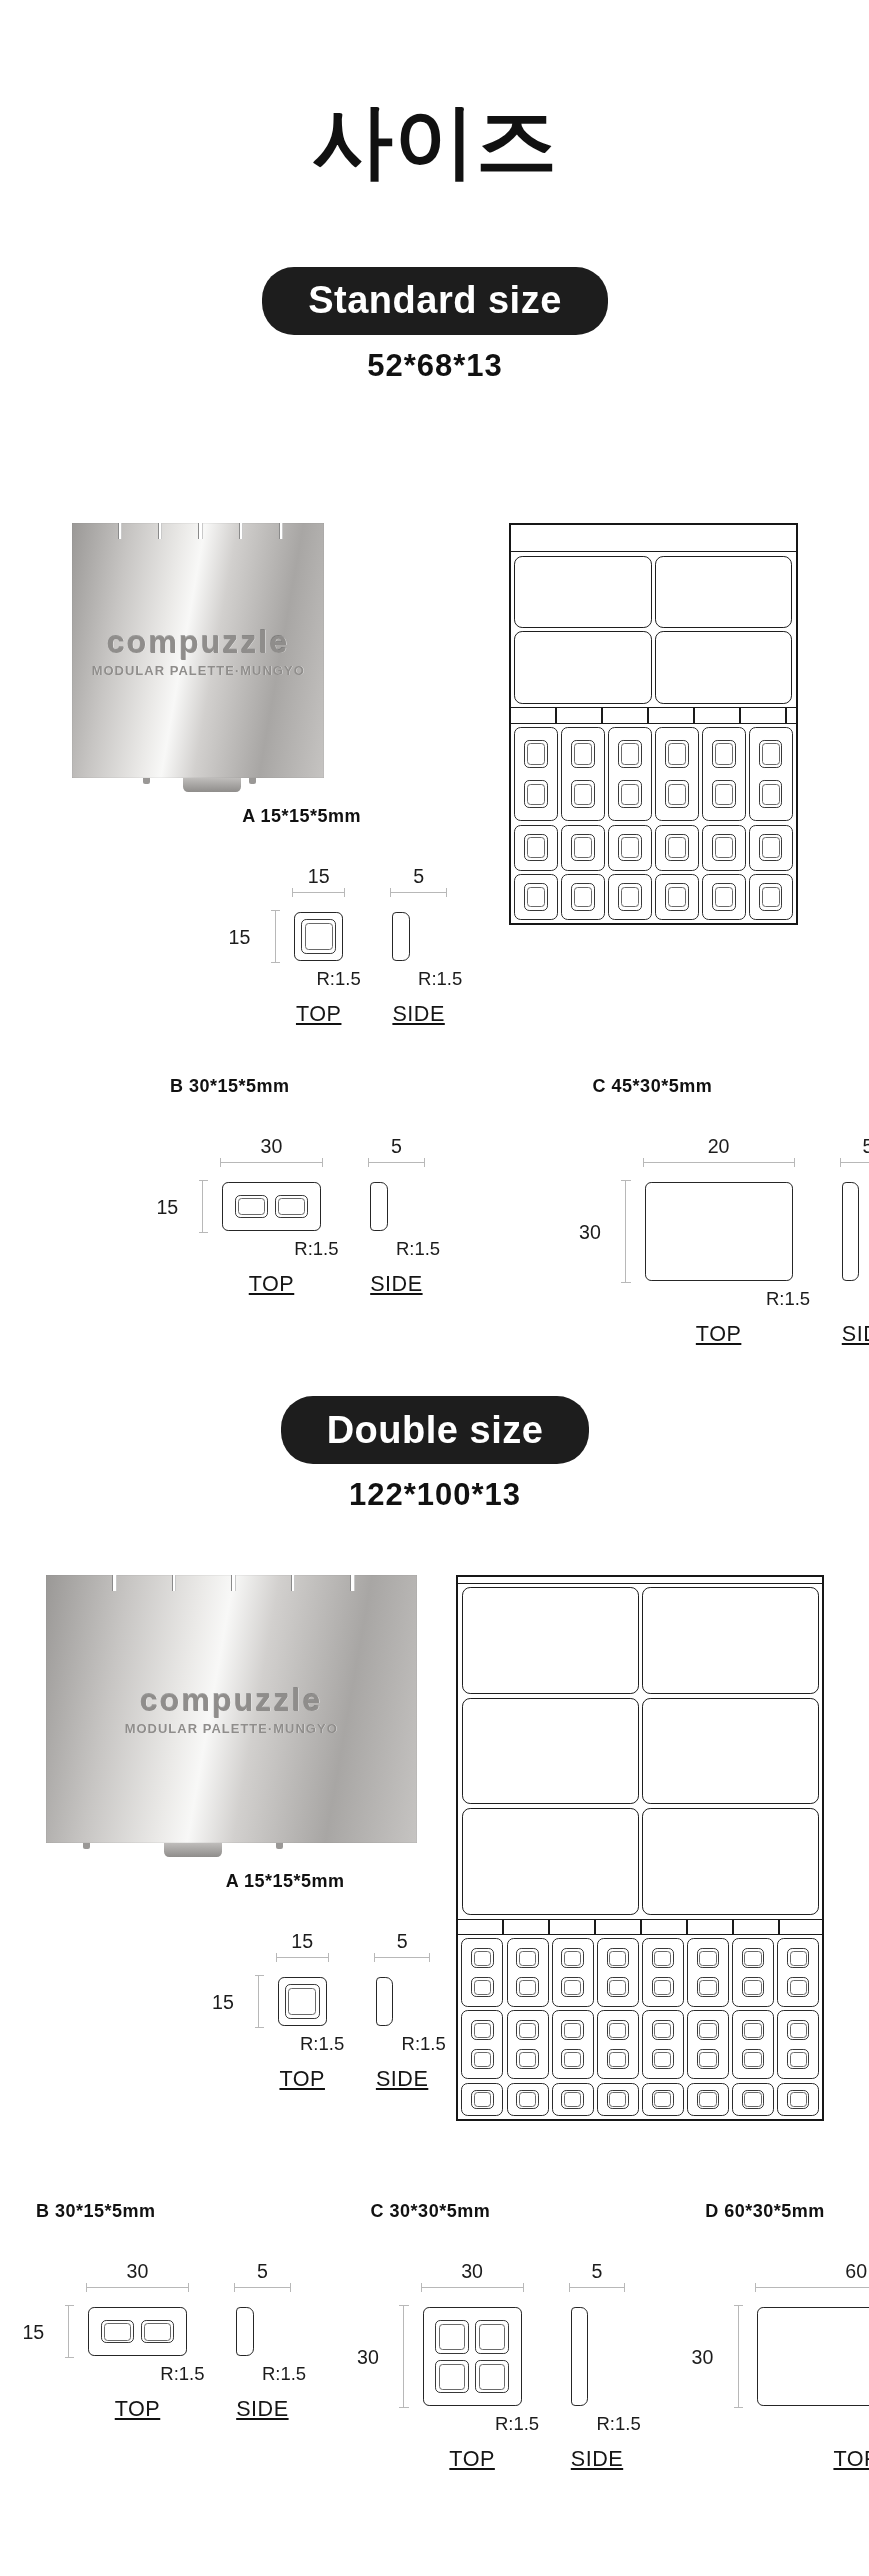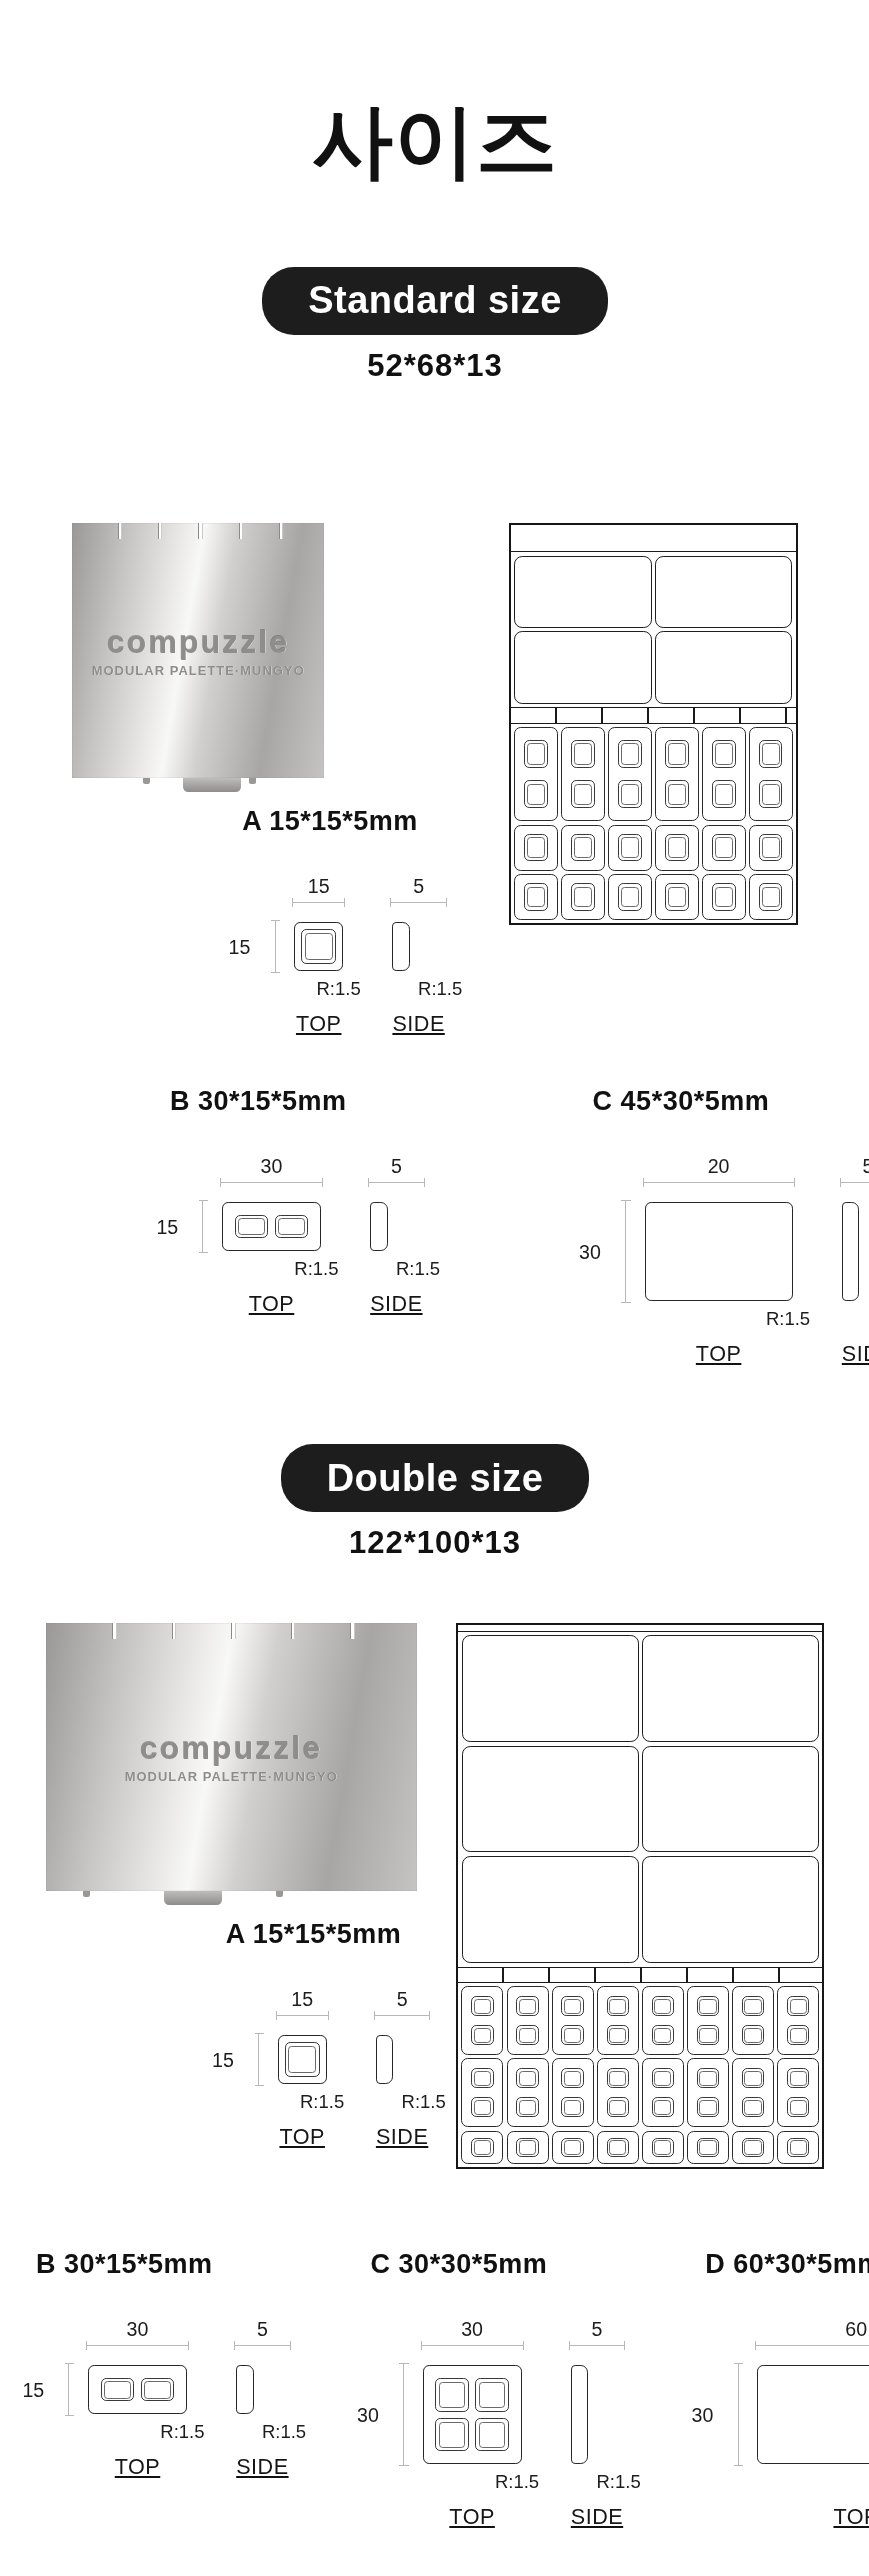--- a/index.html
+++ b/index.html
@@ -54,21 +54,21 @@
   .mg-wells { flex:1; display:flex; flex-direction:column; padding:3.1px; gap:3.1px; }
   .wrow { display:grid; gap:3.1px; }
   .wrow.tall { flex:2.05; }
   .wrow.single { flex:1; }
   .wcell { border:1.3px solid #2a2a2a; border-radius:6.7px; display:flex; flex-direction:column;
            align-items:center; justify-content:space-evenly; }
   .well { border:1.3px solid #383838; border-radius:5.2px; display:flex; align-items:center; justify-content:center; }
   .win { width:84%; height:82%; border:0.8px solid #6a6a6a; border-radius:3.6px; }
 
   
-  .spec-label { font-size:27px; font-weight:600; letter-spacing:0.5px; }
+  .spec-label { font-size:18px; font-weight:600; letter-spacing:0.5px; }
   .spec-views { display:flex; align-items:flex-start; gap:44px; margin-top:49px; }
   .view { position:relative;text-decoration:underline; }
   .shape { position:relative; border:1.5px solid #262626; border-radius:6.2px; background:#fff;
            display:grid; place-items:stretch; padding:12%; gap:9%; }
   .sideshape { border:1.5px solid #262626; border-radius:4.1px 7.2px 7.2px 4.1px; background:#fff; }
   .dim-top { position:absolute; left:-2.1px; right:-2.1px; top:-20.6px; border-top:1px solid #b8b8b8; }
   .dim-top::before,.dim-top::after { content:""; position:absolute; top:-4.6px; width:1px; height:9.3px; background:#b8b8b8; }
   .dim-top::before{ left:0; } .dim-top::after{ right:0; }
   .dim-top span { position:absolute; top:-28px; left:50%; transform:translateX(-50%);
                   font-size:19.6px; color:#1c1c1c; background:#fff; padding:0 5.2px; }
@@ -328,21 +328,21 @@
               <span>5</span>
             </div>
             <div class="rlab">R:1.5</div>
           </div>
           <div class="cap">SIDE</div>
         </div>
       </div>
     </div>
 </div>
 
-<div class="pill" style="margin-top:77px;">Double size</div>
+<div class="pill" style="margin-top:49px;">Double size</div>
 <div class="dims">122*100*13</div>
 
 <div class="fig-row double">
   <div class="fig-col">
     <div class="palette double">
       <div class="logo-block">
         <div class="logo-main">compuzzle</div>
         <div class="logo-sub">MODULAR PALETTE·MUNGYO</div>
       </div>
     <span class="notch" style="left: 18%;"></span>

